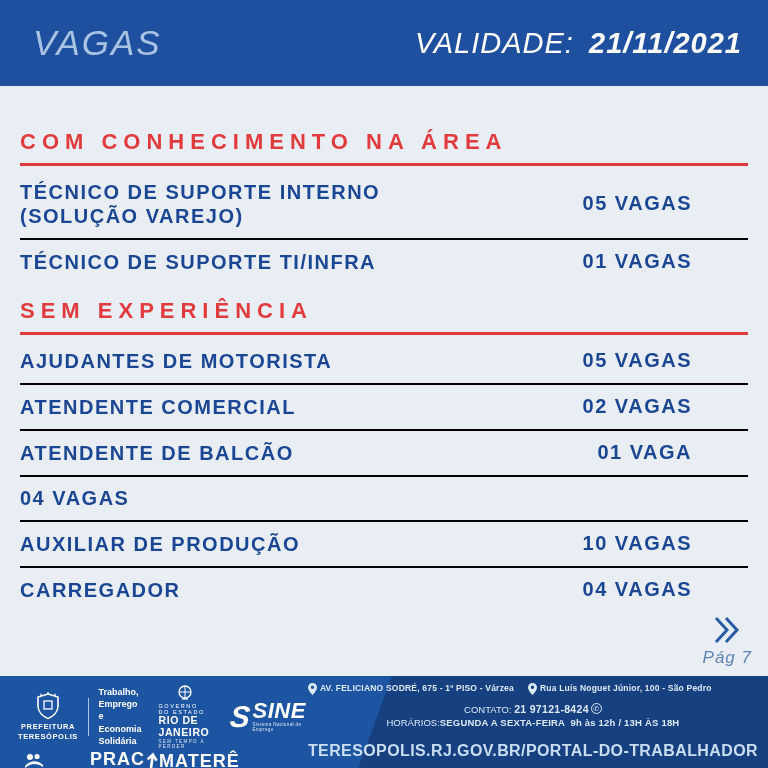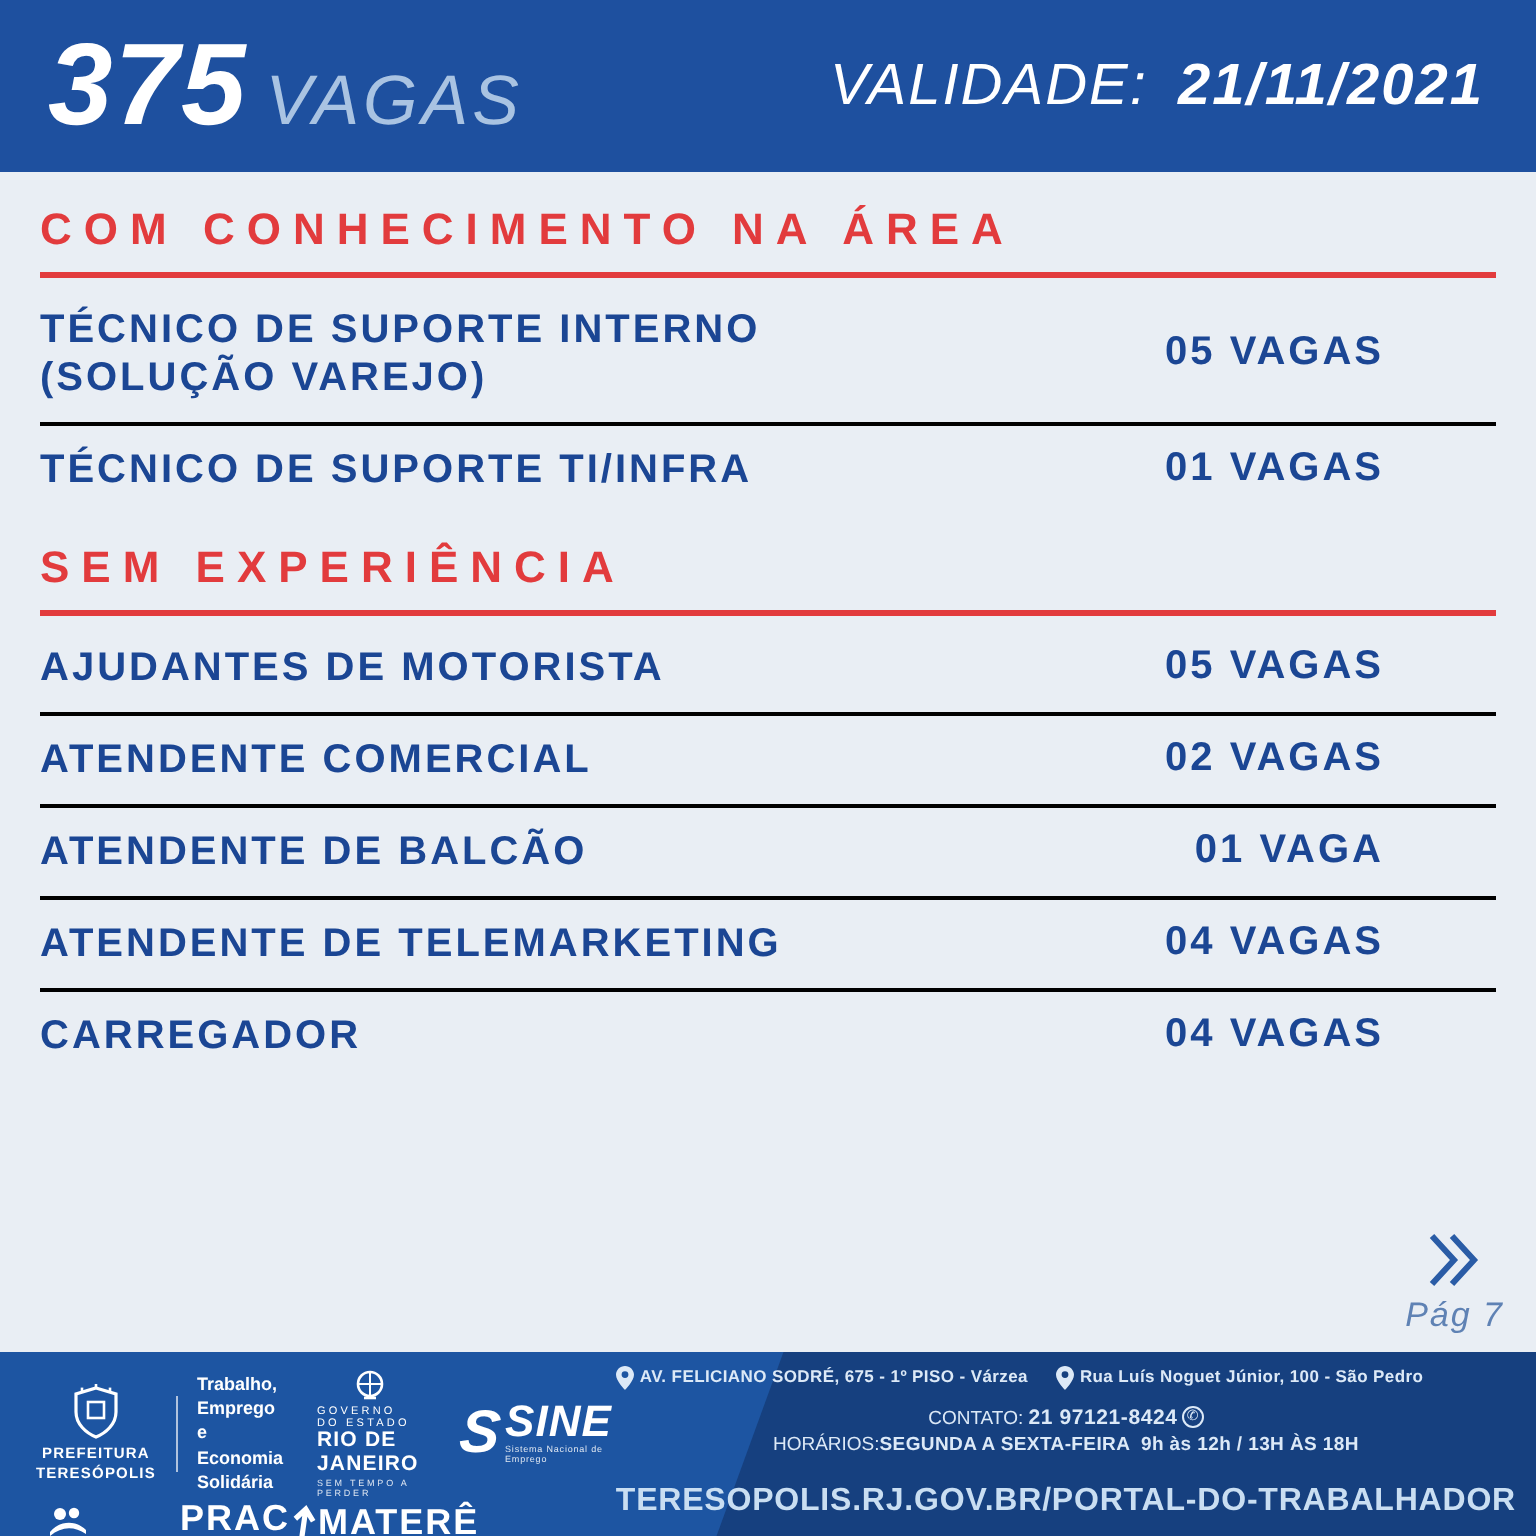--- a/index.html
+++ b/index.html
@@ -9,21 +9,21 @@
 
   
   .header { height:86px; background:#1e509f; display:flex; align-items:center; justify-content:space-between; padding:0 26px 0 24px; flex:none; }
   .header .left { display:flex; align-items:baseline; font-style:italic; }
   .big-count { color:#ffffff; font-size:58px; font-weight:bold; letter-spacing:1px; line-height:1; }
   .count-label { color:#a9c3e2; font-size:35px; margin-left:9px; letter-spacing:2px; }
   .validity { color:#ffffff; font-style:italic; font-size:29px; letter-spacing:1px; white-space:nowrap; }
   .validity b { margin-left:6px; }
 
   
-  .content { flex:1; padding:14px 20px 0 20px; position:relative; }
+  .content { flex:1; padding:14px 20px 0 20px; position:relative;margin-top:27px; }
   .section-head { color:#e23b3d; border-bottom:3px solid #e23b3d; padding-bottom:7px; margin-top:2px; }
   .section-head .line1 { font-size:22px; font-weight:bold; letter-spacing:6px; line-height:1.22; }
   .section-head .line2 { font-size:22px; font-weight:normal; letter-spacing:5px; line-height:1.22; }
 
   .jobs { margin-top:4px; }
   .job-row { display:flex; justify-content:space-between; align-items:center; padding:10px 0; }
   .job-row + .job-row { border-top:2px solid #000000; }
   .job-title { font-weight:bold; font-size:20px; color:#1b4694; letter-spacing:1.5px; line-height:1.2; max-width:470px; }
   .job-count { font-weight:bold; font-size:20px; color:#1b4694; letter-spacing:1.5px; margin-right:56px; white-space:nowrap; }
 
@@ -70,21 +70,20 @@
   .hours-line b { letter-spacing:.2px; }
   .website { margin-top:auto; font-size:16px; font-weight:bold; letter-spacing:.4px; color:#c9def2; white-space:nowrap; padding-bottom:3px; }
 </style>
 </head>
 <body>
 
 <div class="page">
 
   <div class="header">
     <div class="left">
-      <span class="big-count">375</span>
       <span class="count-label">VAGAS</span>
     </div>
     <div class="validity">
       <span>VALIDADE:</span>
       <b>21/11/2021</b>
     </div>
   </div>
 
   <div class="content">
 
@@ -114,22 +113,25 @@
       </div>
       <div class="job-row">
         <span class="job-title">ATENDENTE COMERCIAL</span>
         <span class="job-count">02 VAGAS</span>
       </div>
       <div class="job-row">
         <span class="job-title">ATENDENTE DE BALCÃO</span>
         <span class="job-count">01 VAGA</span>
       </div>
       <div class="job-row">
-        <span class="job-title">ATENDENTE DE TELEMARKETING</span>
         <span class="job-count">04 VAGAS</span>
+      </div>
+      <div class="job-row">
+        <span class="job-title">AUXILIAR DE PRODUÇÃO</span>
+        <span class="job-count">10 VAGAS</span>
       </div>
       <div class="job-row">
         <span class="job-title">CARREGADOR</span>
         <span class="job-count">04 VAGAS</span>
       </div>
     </div>
 
     <div class="pagination">
       <svg width="28" height="32" viewBox="0 0 28 32">
         <polyline points="3,4 14,16 3,28" fill="none" stroke="#2a5ca6" stroke-width="3"></polyline>

